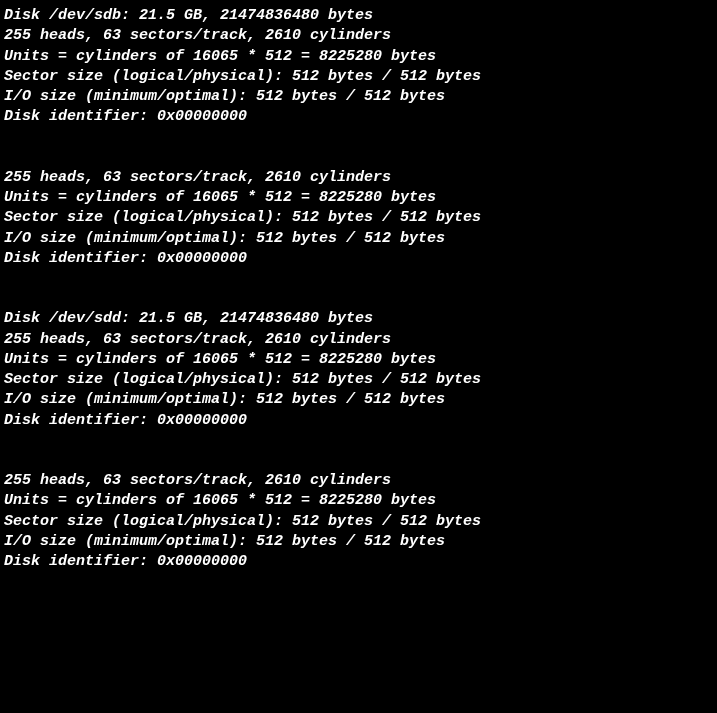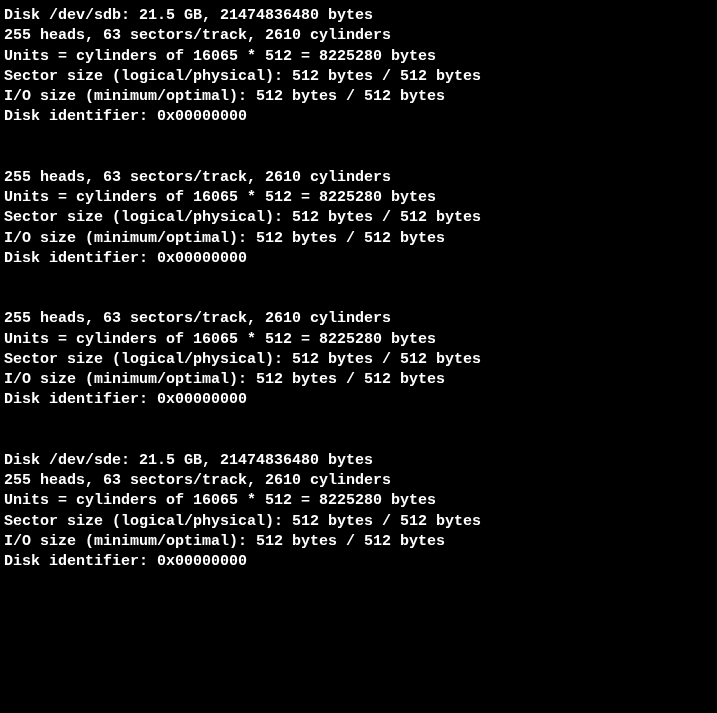--- a/index.html
+++ b/index.html
@@ -1,18 +1,19 @@
 <!DOCTYPE html>
 <html><head>
   <meta charset="utf-8">
   <style>
     * {
       margin: 0;
       padding: 0;
       box-sizing: border-box;
+      font-style: italic;
     }
     body {
       background-color: #000000;
       color: #ffffff;
       font-family: "Courier New", Courier, monospace;
       font-size: 15px;
       line-height: 1.35;
       padding: 6px 4px;
       width: 717px;
       height: 713px;
@@ -44,28 +45,28 @@
   <div class="line">&nbsp;</div>
   <div class="disk-block">
     <div class="line">255 heads, 63 sectors/track, 2610 cylinders</div>
     <div class="line">Units = cylinders of 16065 * 512 = 8225280 bytes</div>
     <div class="line">Sector size (logical/physical): 512 bytes / 512 bytes</div>
     <div class="line">I/O size (minimum/optimal): 512 bytes / 512 bytes</div>
     <div class="line">Disk identifier: 0x00000000</div>
   </div>
   <div class="line">&nbsp;</div>
   <div class="disk-block">
+    <div class="line">Disk /dev/sdd: 21.5 GB, 21474836480 bytes</div>
     <div class="line">255 heads, 63 sectors/track, 2610 cylinders</div>
     <div class="line">Units = cylinders of 16065 * 512 = 8225280 bytes</div>
     <div class="line">Sector size (logical/physical): 512 bytes / 512 bytes</div>
     <div class="line">I/O size (minimum/optimal): 512 bytes / 512 bytes</div>
     <div class="line">Disk identifier: 0x00000000</div>
   </div>
   <div class="line">&nbsp;</div>
   <div class="disk-block">
-    <div class="line">Disk /dev/sde: 21.5 GB, 21474836480 bytes</div>
     <div class="line">255 heads, 63 sectors/track, 2610 cylinders</div>
     <div class="line">Units = cylinders of 16065 * 512 = 8225280 bytes</div>
     <div class="line">Sector size (logical/physical): 512 bytes / 512 bytes</div>
     <div class="line">I/O size (minimum/optimal): 512 bytes / 512 bytes</div>
     <div class="line">Disk identifier: 0x00000000</div>
   </div>
 </div>
 
 </body></html>

